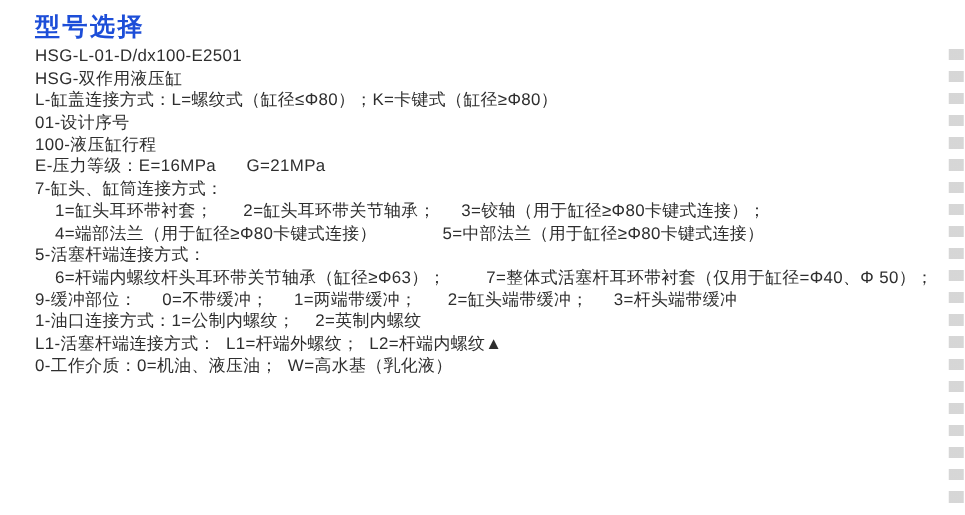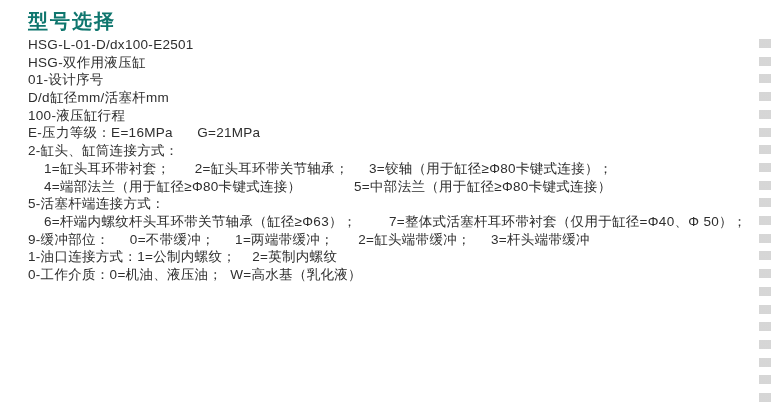--- a/index.html
+++ b/index.html
@@ -12,21 +12,21 @@
     font-family: "Liberation Sans", "DejaVu Sans", sans-serif;
     color: #2e2e2e;
   }
   .title {
     position: absolute;
     left: 28px;
     top: 8px;
     font-size: 20px;
     font-weight: 700;
     letter-spacing: 2px;
-    color: #0f766e;
+    color: #1d4ed8;
     white-space: pre;
   }
   .lines {
     position: absolute;
     left: 28px;
     top: 36px;
     right: 16px;
   }
   .line {
     height: 17.7px;
@@ -54,29 +54,30 @@
 </head>
 <body>
 
 <div class="page">
 
   <div class="title">型号选择</div>
 
   <div class="lines">
     <div class="line">HSG-L-01-D/dx100-E2501</div>
     <div class="line">HSG-双作用液压缸</div>
+    <div class="line">L-缸盖连接方式：L=螺纹式（缸径≤Φ80）；K=卡键式（缸径≥Φ80）</div>
     <div class="line">01-设计序号</div>
-    <div class="line">D/d缸径mm/活塞杆mm</div>
     <div class="line">100-液压缸行程</div>
     <div class="line">E-压力等级：E=16MPa      G=21MPa</div>
-    <div class="line">2-缸头、缸筒连接方式：</div>
+    <div class="line">7-缸头、缸筒连接方式：</div>
     <div class="line indent">1=缸头耳环带衬套；      2=缸头耳环带关节轴承；     3=铰轴（用于缸径≥Φ80卡键式连接）；</div>
     <div class="line indent">4=端部法兰（用于缸径≥Φ80卡键式连接）             5=中部法兰（用于缸径≥Φ80卡键式连接）</div>
     <div class="line">5-活塞杆端连接方式：</div>
     <div class="line indent">6=杆端内螺纹杆头耳环带关节轴承（缸径≥Φ63）；        7=整体式活塞杆耳环带衬套（仅用于缸径=Φ40、Φ 50）；</div>
     <div class="line">9-缓冲部位：     0=不带缓冲；     1=两端带缓冲；      2=缸头端带缓冲；     3=杆头端带缓冲</div>
     <div class="line">1-油口连接方式：1=公制内螺纹；    2=英制内螺纹</div>
+    <div class="line">L1-活塞杆端连接方式：  L1=杆端外螺纹；  L2=杆端内螺纹▲</div>
     <div class="line">0-工作介质：0=机油、液压油；  W=高水基（乳化液）</div>
   </div>
 
   <div class="edge-frags"></div>
 
 </div>
 
 </body></html>

